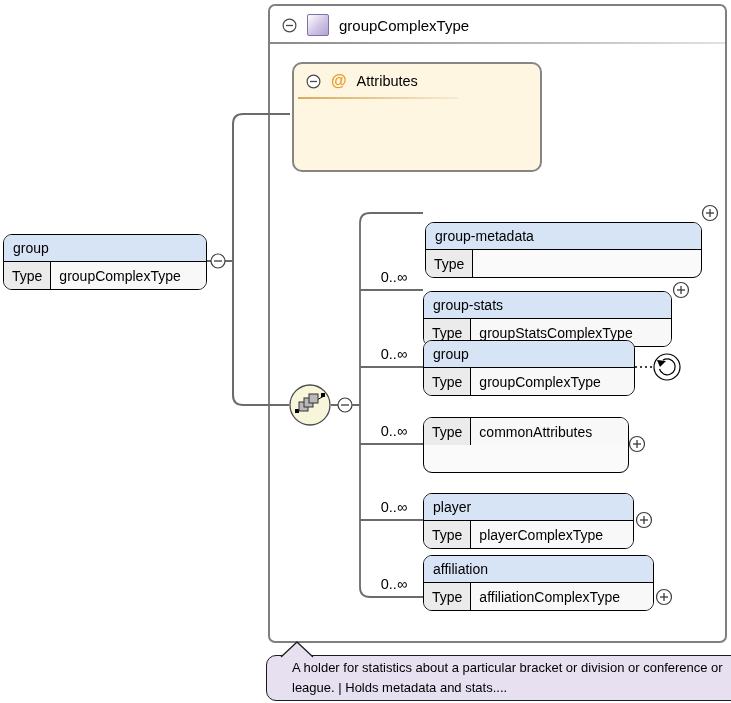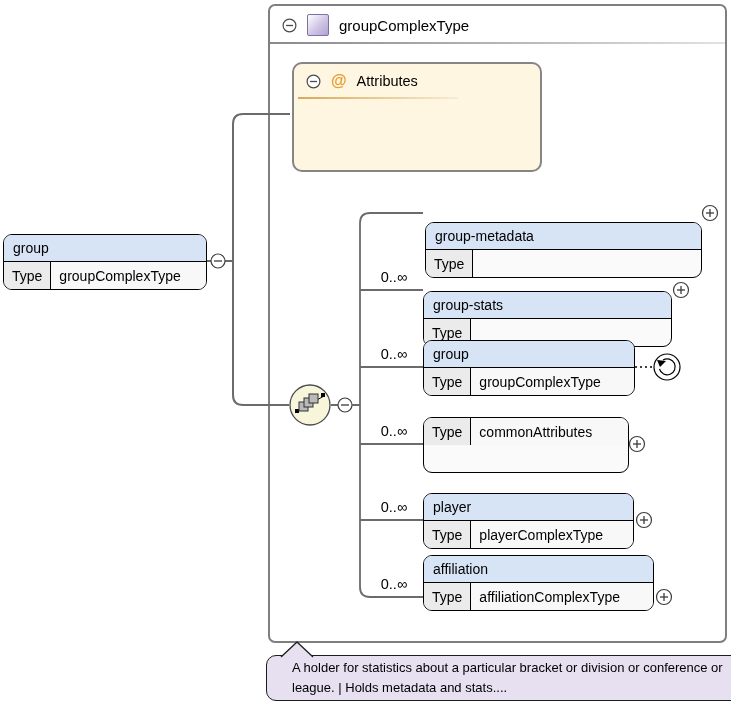--- a/index.html
+++ b/index.html
@@ -161,20 +161,21 @@
     <div class="elem-header">group-metadata</div>
     <div class="elem-row">
       <div class="type-label">Type</div>
     </div>
   </div>
 
   <div class="elem" style="left:423px;top:263px;width:247px;margin-top:28px;">
     <div class="elem-header">group-stats</div>
     <div class="elem-row">
       <div class="type-label">Type</div>
+      <div class="type-value">groupStatsComplexType</div>
     </div>
   </div>
 
   <div class="elem" style="left:423px;top:340px;width:210px;">
     <div class="elem-header">group</div>
     <div class="elem-row">
       <div class="type-label">Type</div>
       <div class="type-value">groupComplexType</div>
     </div>
   </div>

